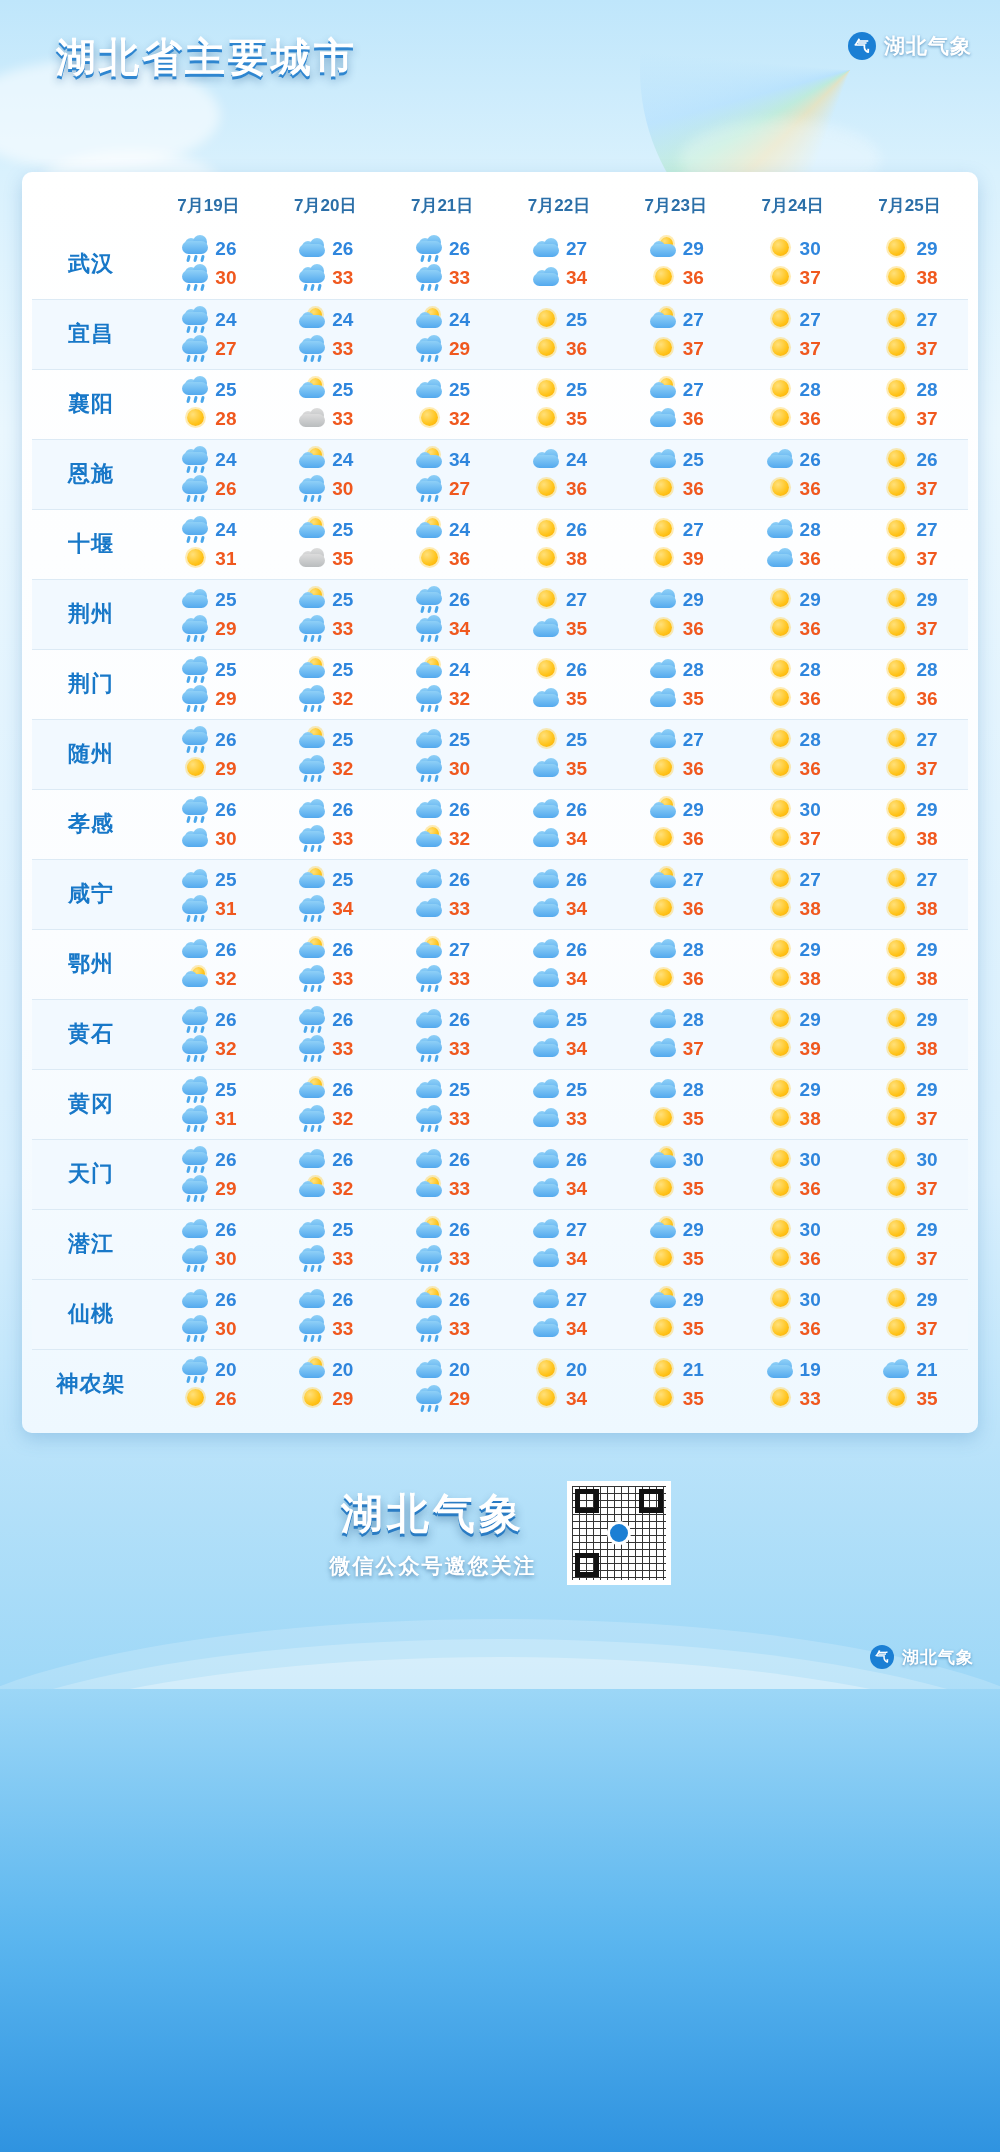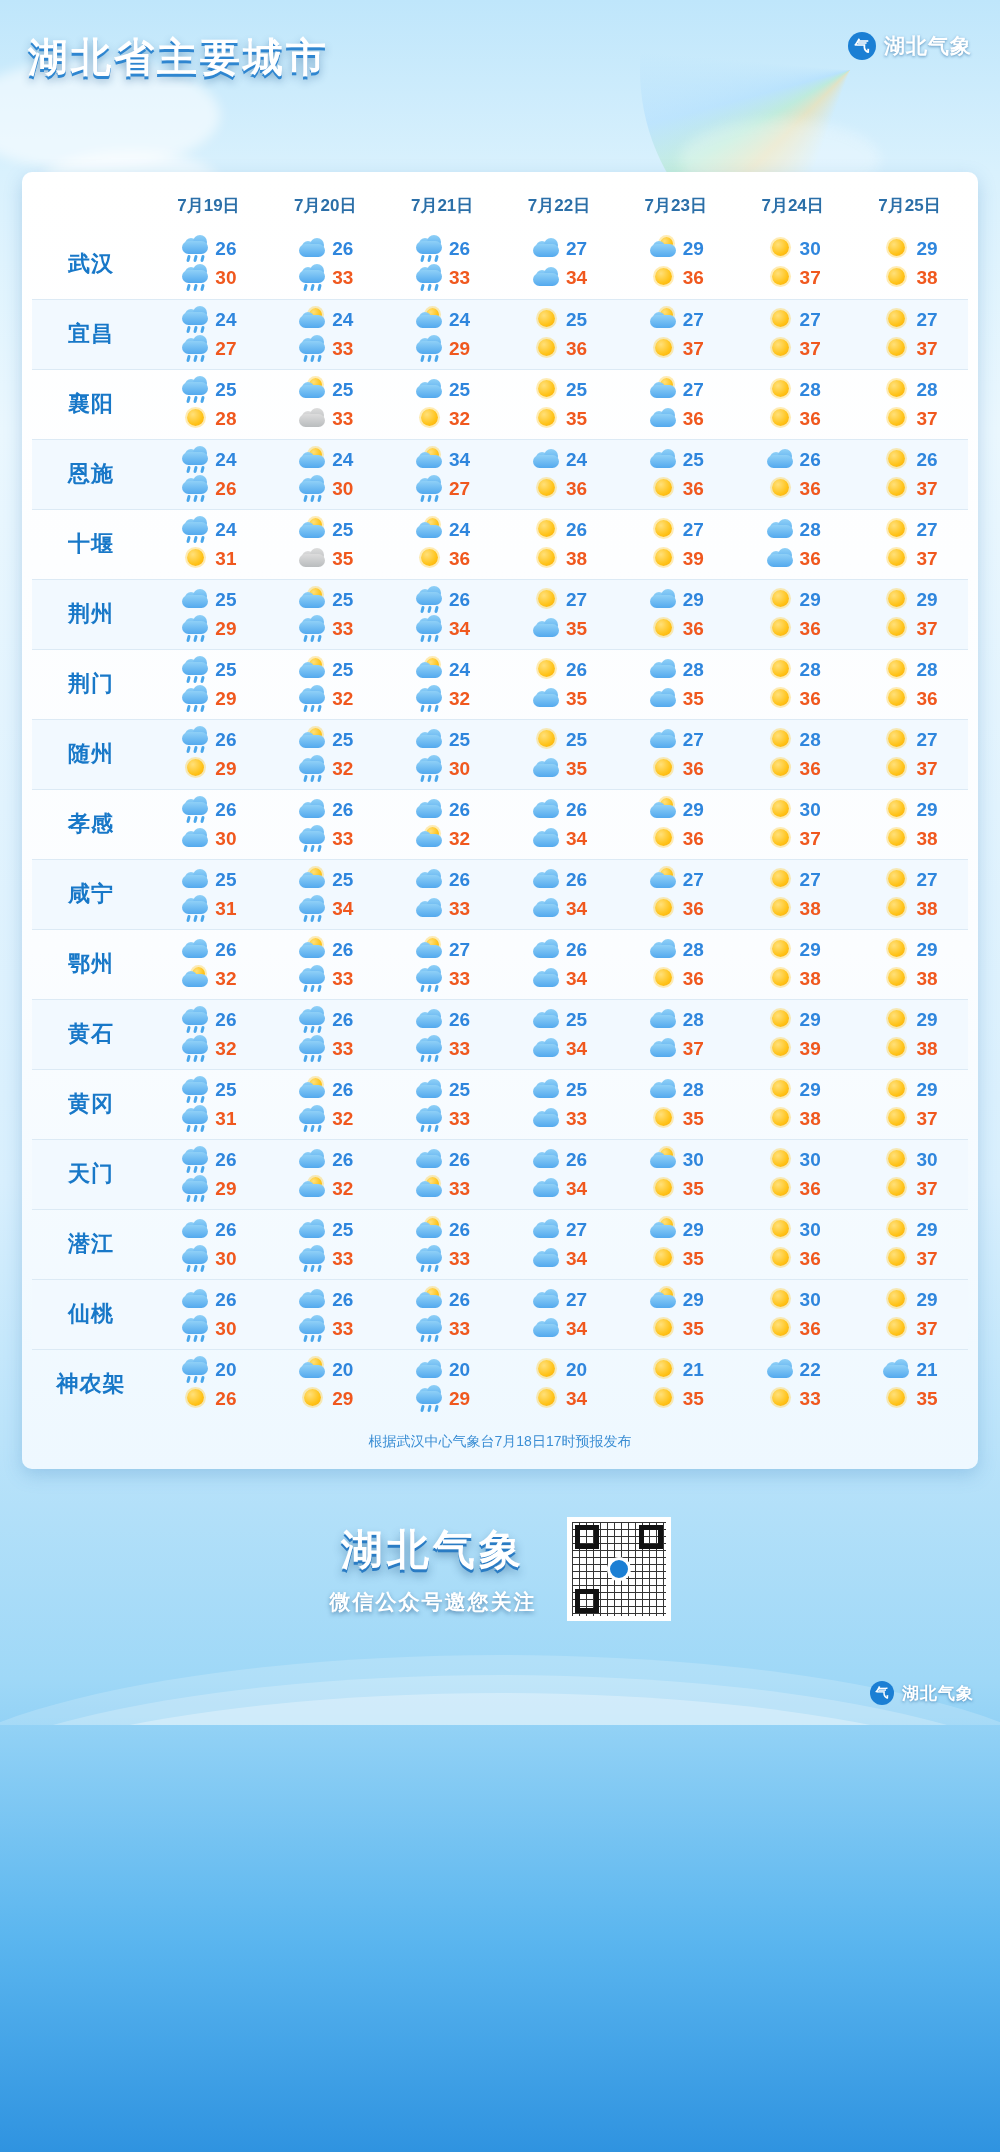--- a/index.html
+++ b/index.html
@@ -41,21 +41,21 @@
     width: 28px; height: 28px; border-radius: 50%;
     background: #1b7fd4;
     display: flex; align-items: center; justify-content: center;
     color: #fff; font-size: 15px; font-weight: bold;
   }
   .logo-text {
     color: #fff; font-size: 21px; font-weight: bold;
     text-shadow: 0 1px 3px rgba(20,90,150,.6);
     letter-spacing: 1px;
   }
-  .title-wrap { padding-left: 28px; }
+  .title-wrap { padding-left: 56px; }
   .title-line1, .title-line2 {
     color: #fff;
     font-weight: bold;
     font-size: 40px;
     letter-spacing: 3px;
     text-shadow: 0 3px 0 #2f86d0, 0 5px 9px rgba(24,84,140,.45);
   }
   .title-line1 { margin-bottom: 14px; }
   .title-line2 { padding-left: 134px; }
 
@@ -2594,21 +2594,21 @@
             </div>
           </td>
           <td class="cell">
             <div class="cell-inner">
               <div class="wx">
                 <span class="icon ">
                   <span class="cl b1"></span>
                   <span class="cl b2"></span>
                   <span class="cl body"></span>
                 </span>
-                <span class="temp hi">22</span>
+                <span class="temp hi">19</span>
               </div>
               <div class="wx">
                 <span class="icon ">
                   <span class="sun"></span>
                 </span>
                 <span class="temp lo">33</span>
               </div>
             </div>
           </td>
           <td class="cell">
@@ -2625,21 +2625,20 @@
                 <span class="icon ">
                   <span class="sun"></span>
                 </span>
                 <span class="temp lo">35</span>
               </div>
             </div>
           </td>
         </tr>
       </tbody>
   </table>
-  <div class="source">根据武汉中心气象台7月18日17时预报发布</div>
 </div>
 
 <div class="footer">
   <div class="wave">
     <span></span>
       <span></span>
       <span></span>
   </div>
   <div class="footer-inner">
     <div class="f-text">

